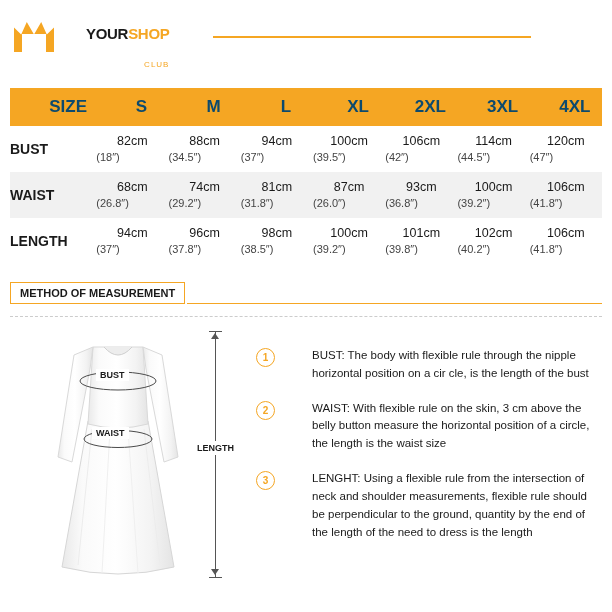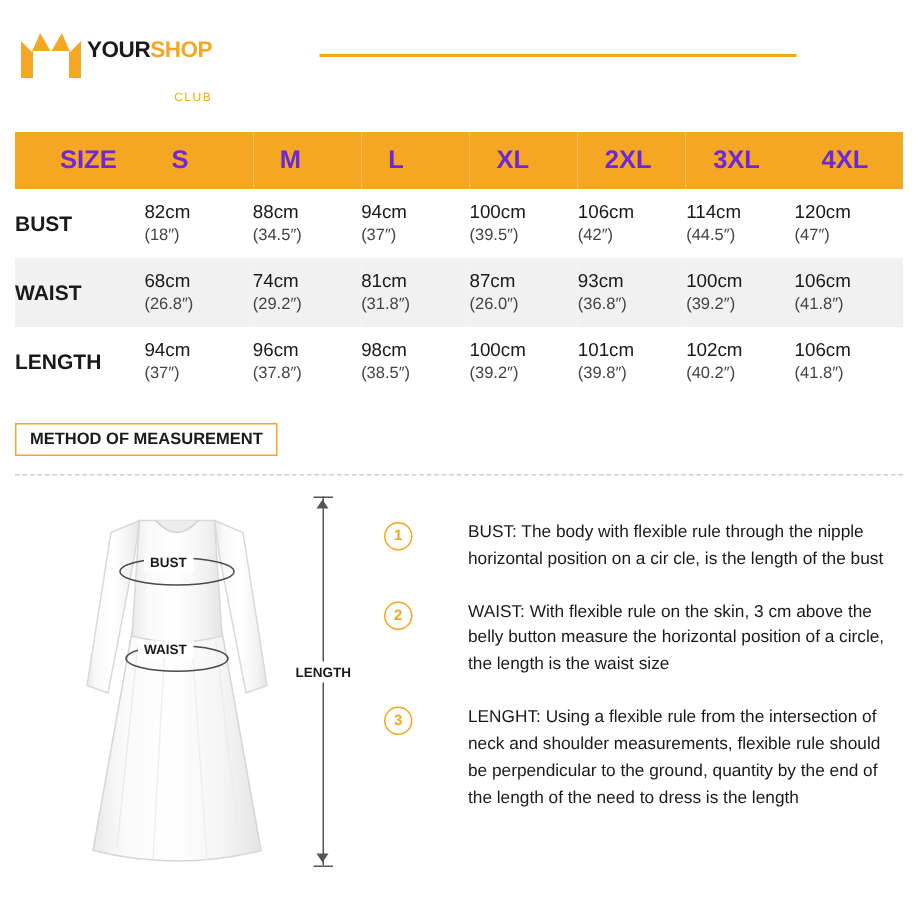--- a/index.html
+++ b/index.html
@@ -20,20 +20,21 @@
   .header {
     position: relative;
     height: 78px;
   }
   .logo {
     position: absolute;
     left: 14px;
     top: 22px;
     display: flex;
     align-items: flex-start;
+    gap: 28px;
   }
   .logo-mark {
     width: 40px;
     height: 30px;
     position: relative;
     flex: none;
   }
   .logo-crown {
     position: absolute;
     left: 0;
@@ -111,21 +112,22 @@
     text-align: left;
     vertical-align: middle;
   }
   tr.head-row {
     background: #F5A623;
     height: 38px;
   }
   tr.head-row th {
     font-size: 17px;
     font-weight: bold;
-    color: #6d28d9;
+    color: #0c4a6e;
+    text-align: center;
   }
   tr.head-row th.label-col {
     padding-left: 30px;
   }
   tr.head-row th.size-col {
     padding-left: 18px;
   }
   tr.data-row {
     height: 46px;
   }
@@ -139,36 +141,36 @@
     padding-left: 27px;
   }
   td.cell {
     padding-left: 18px;
     line-height: 1.35;
   }
   .cm {
     font-size: 12.5px;
     color: #1a1a1a;
     display: block;
+    text-align: center;
   }
   .inch {
     font-size: 11px;
     color: #444444;
     display: block;
   }
   .col-label { width: 86px; }
   .col-size  { width: 72px; }
 
   
   .method-bar {
     margin: 18px 0 0 10px;
     display: flex;
-    align-items: flex-start;
+    align-items: flex-end;
     width: 592px;
-    flex-direction: column;
   }
   .method-tag {
     border: 1px solid #F5A623;
     color: #1a1a1a;
     font-size: 11px;
     font-weight: bold;
     padding: 4px 9px;
     white-space: nowrap;
   }
   .method-line {

